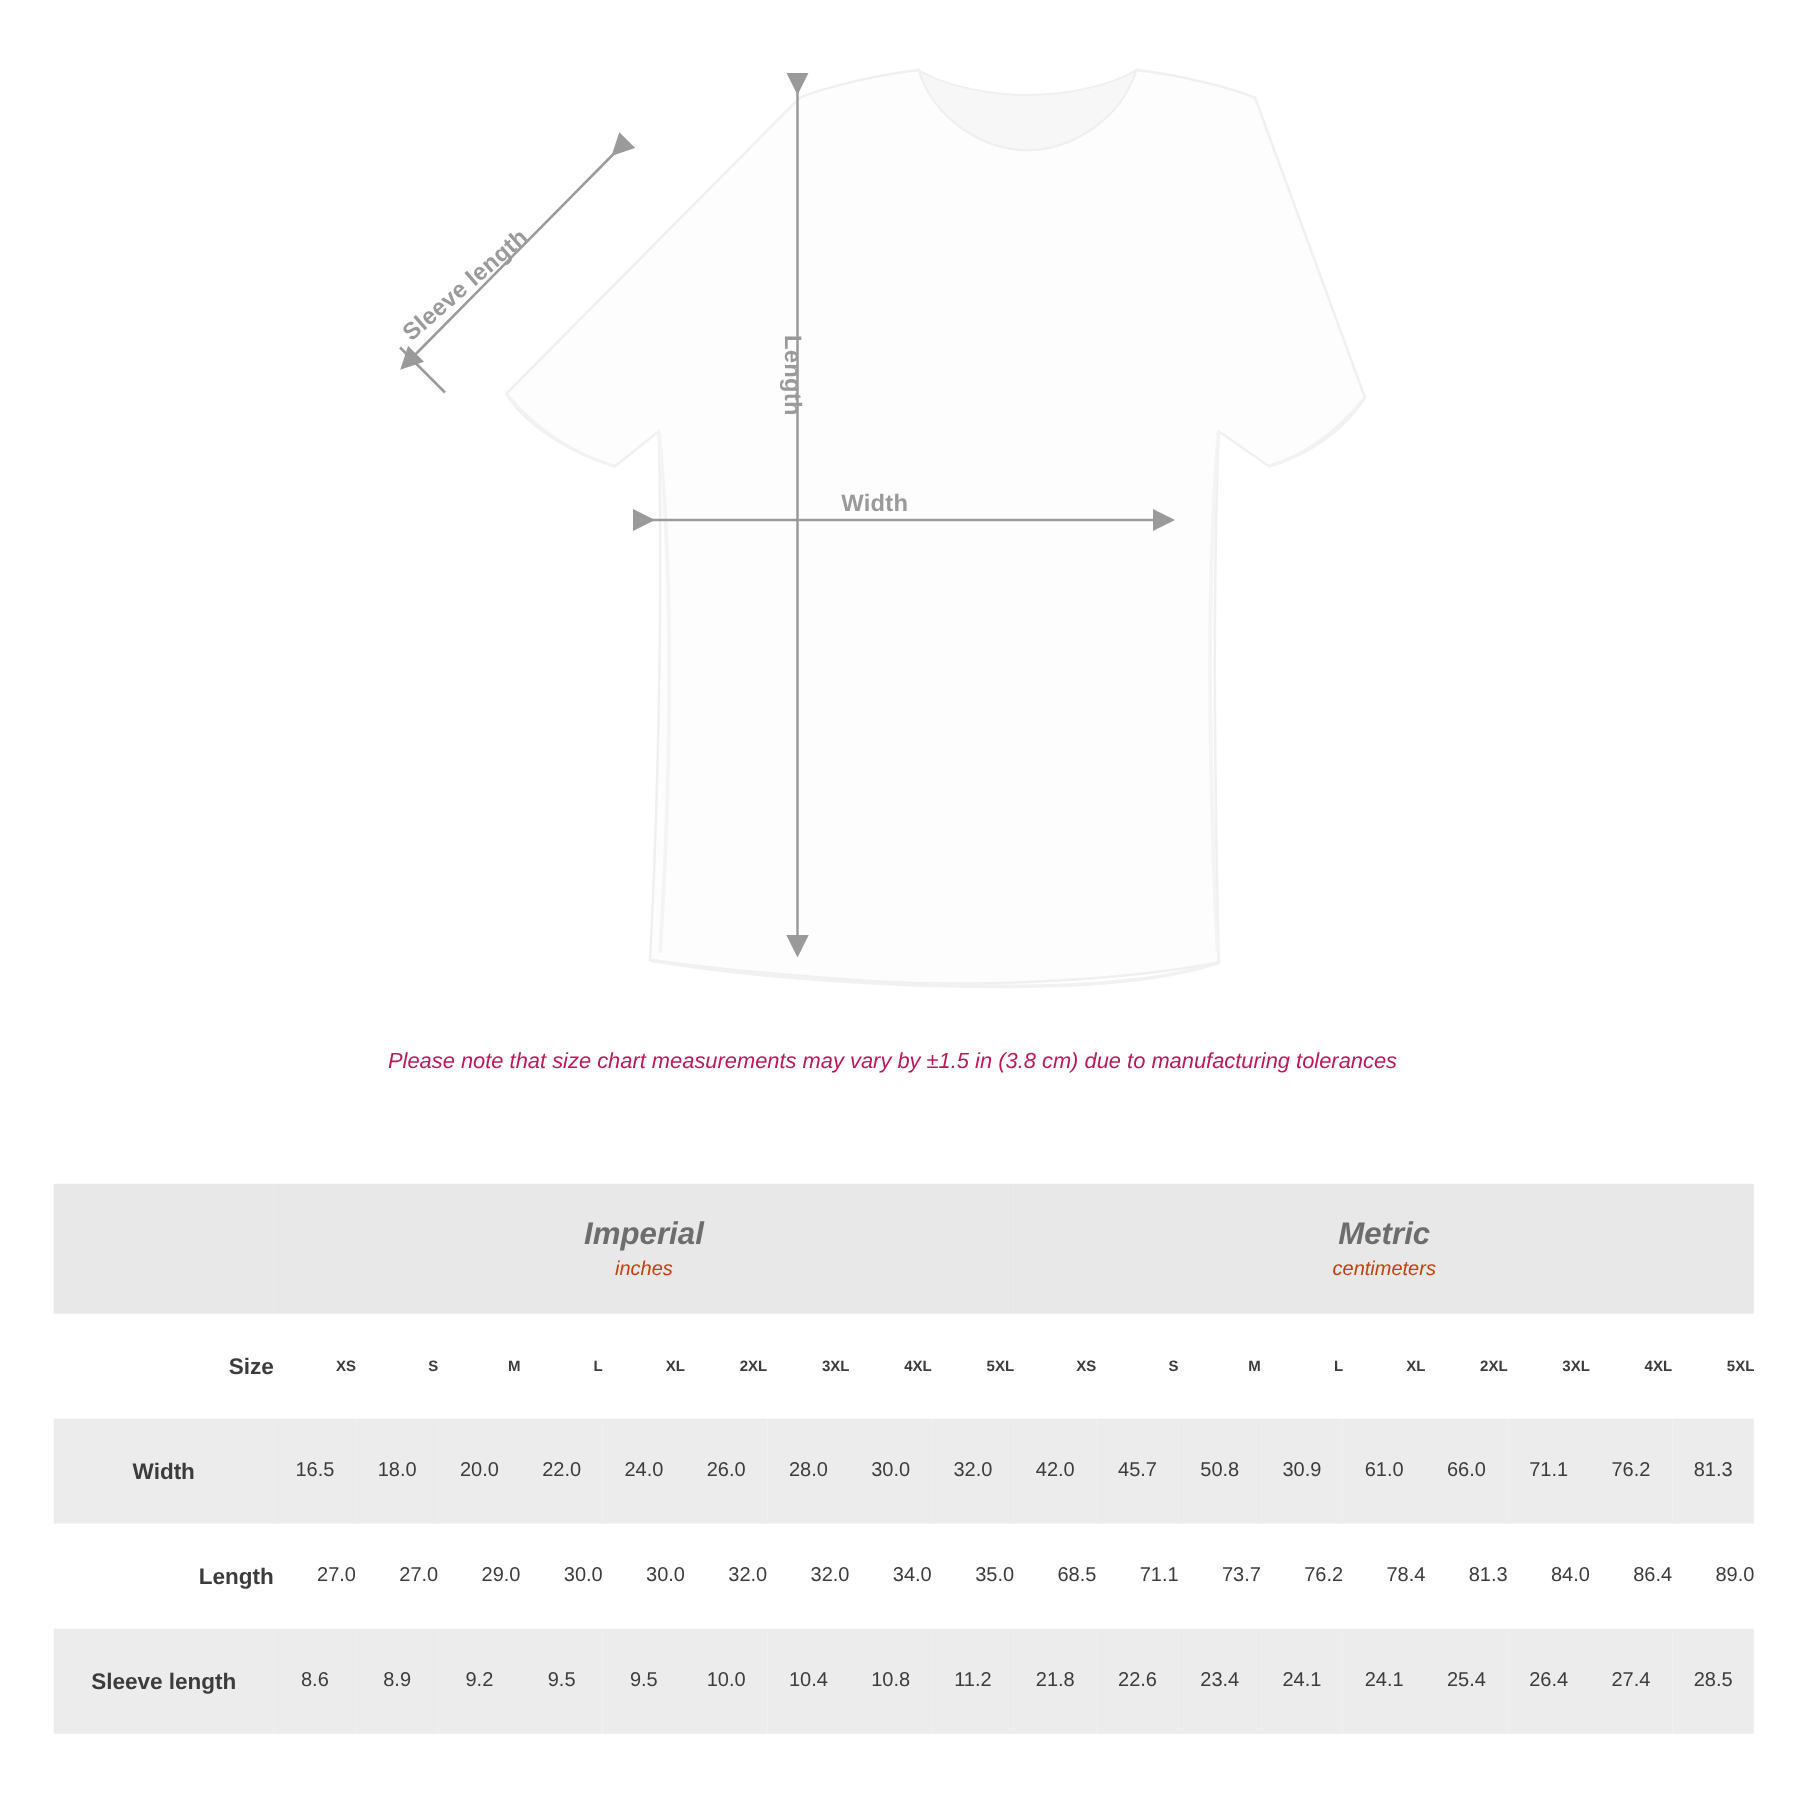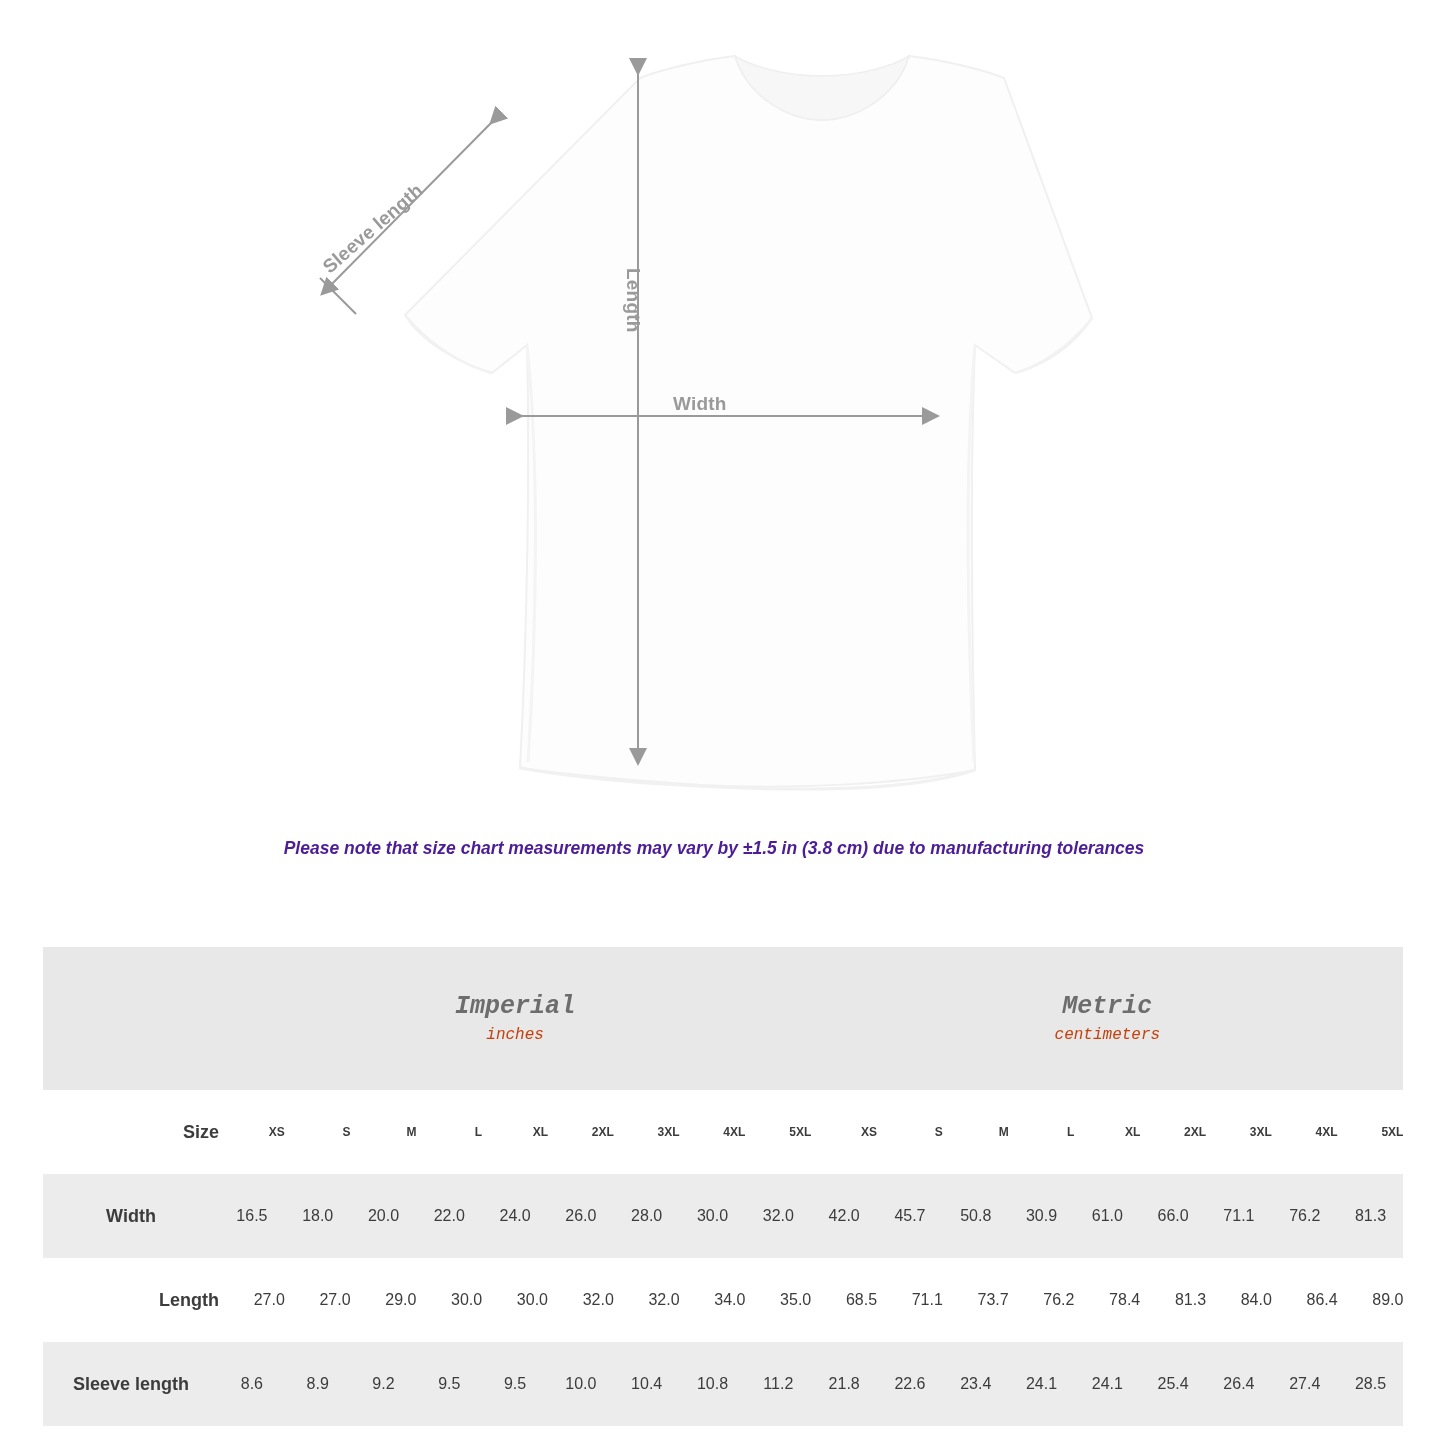--- a/index.html
+++ b/index.html
@@ -58,49 +58,47 @@
     font-size: 30px;
     font-weight: bold;
     color: #2e2e2e;
     margin: 0;
     padding-top: 30px;
   }
   #chart-note {
     text-align: center;
     font-size: 17.5px;
     font-style: italic;
-    color: #4c1d95;
+    color: #be185d;
     margin: 18px 17px 0 0;
     padding: 0 60px;
-    font-weight: bold;
   }
 
   
   #size-table-wrap {
     position: absolute;
     left: 43px;
     top: 947px;
     width: 1359px;
   }
   table#size-table {
     border-collapse: collapse;
     width: 1359px;
     table-layout: fixed;
   }
   table#size-table td, table#size-table th {
     padding: 0;
     margin: 0;
     border: none;
   }
   .unit-head {
-    height: 143px;
+    height: 104px;
     background: #e8e8e8;
     text-align: center;
     vertical-align: middle;
-    font-family: Liberation Mono, monospace;
   }
   .unit-head .u-name {
     font-size: 25px;
     font-style: italic;
     font-weight: bold;
     color: #6d6d6d;
     line-height: 1.15;
   }
   .unit-head .u-sub {
     font-size: 16px;

